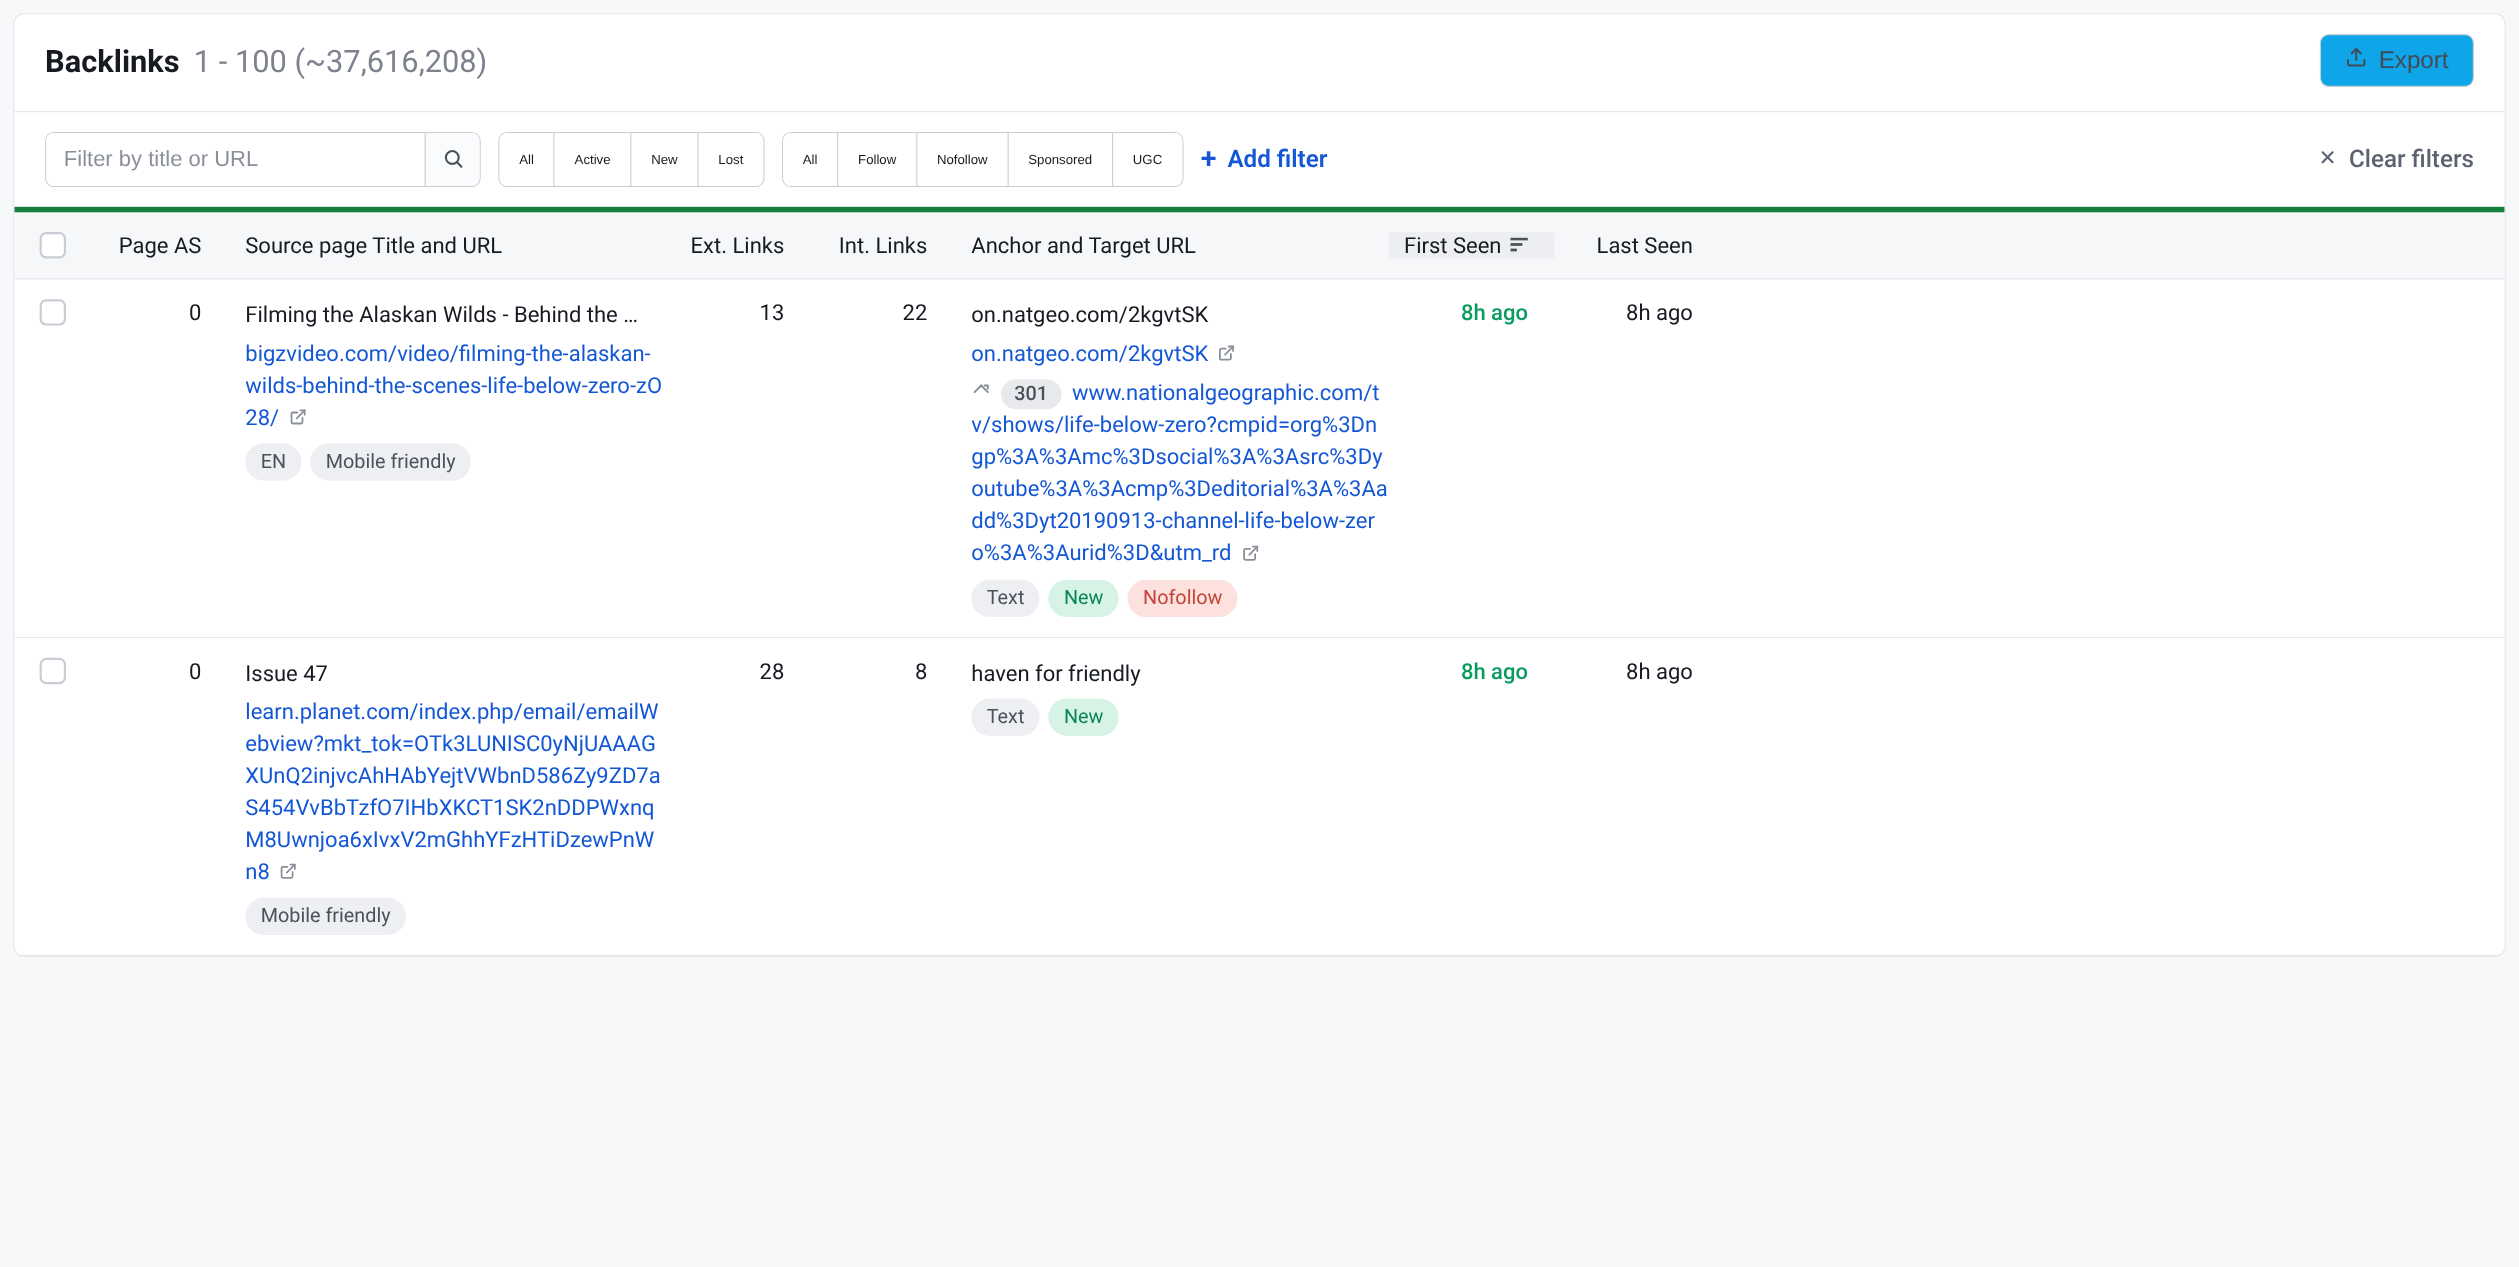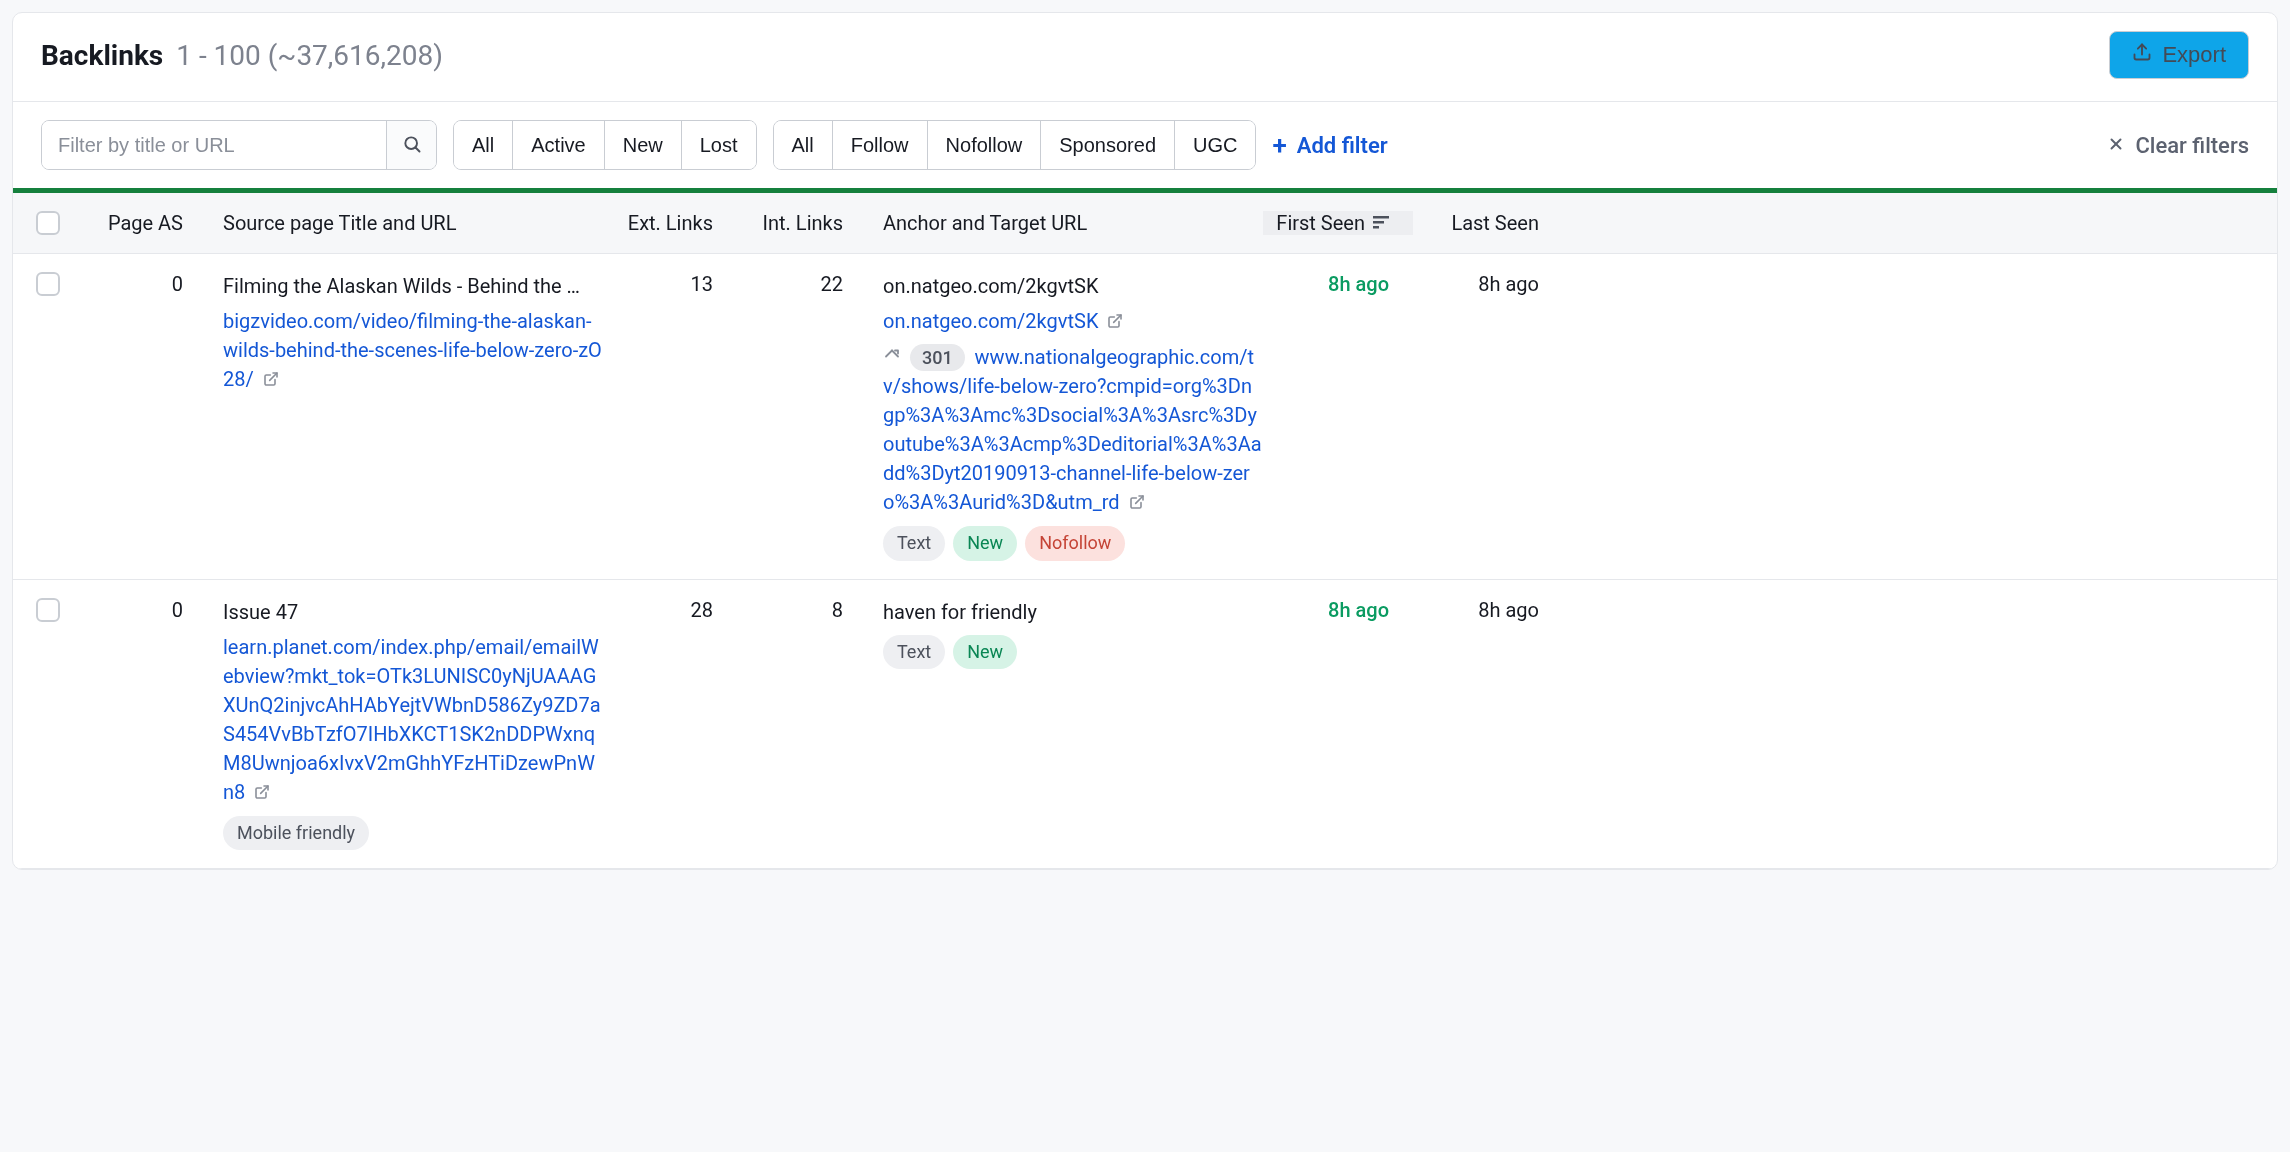--- a/index.html
+++ b/index.html
@@ -85,21 +85,21 @@
     display: inline-flex;
     border: 1px solid #c9cdd3;
     border-radius: 8px;
     overflow: hidden;
     height: 50px;
   }
   .seg-btn {
     border: none;
     background: #fff;
     padding: 0 18px;
-    font-size: 20px;
+    font-size: 12px;
     font-weight: 400;
     color: #171a22;
     cursor: pointer;
     border-left: 1px solid #c9cdd3;
   }
   .seg-btn:first-child { border-left: none; }
   .add-filter {
     display: inline-flex;
     align-items: center;
     gap: 10px;
@@ -270,20 +270,21 @@
           <span class="chk"></span>
         </div>
         <div class="col-as text-secondary">0</div>
         <div class="col-src row-block">
           <div class="src-title">Filming the Alaskan Wilds - Behind the …</div>
           <div class="mt6"><span class="link">bigzvideo.com/video/filming-the-alaskan-wilds-behind-the-scenes-life-below-zero-zO28/</span> <span class="ext-icon"><svg width="16" height="16" viewBox="0 0 24 24" fill="none" stroke="#8a8f99" stroke-width="2.4" stroke-linecap="round" stroke-linejoin="round">
                 <path d="M18 13v6a2 2 0 0 1-2 2H5a2 2 0 0 1-2-2V8a2 2 0 0 1 2-2h6"></path>
                 <polyline points="15 3 21 3 21 9"></polyline>
                 <line x1="10" y1="14" x2="21" y2="3"></line>
               </svg></span></div>
+          <div><span class="pill pill-grey">EN</span><span class="pill pill-grey">Mobile friendly</span></div>
         </div>
         <div class="col-ext">13</div>
         <div class="col-int">22</div>
         <div class="col-anchor row-block">
           <div class="anchor-text">on.natgeo.com/2kgvtSK</div>
           <div class="mt6"><span class="link">on.natgeo.com/2kgvtSK</span> <span class="ext-icon"><svg width="16" height="16" viewBox="0 0 24 24" fill="none" stroke="#8a8f99" stroke-width="2.4" stroke-linecap="round" stroke-linejoin="round">
                 <path d="M18 13v6a2 2 0 0 1-2 2H5a2 2 0 0 1-2-2V8a2 2 0 0 1 2-2h6"></path>
                 <polyline points="15 3 21 3 21 9"></polyline>
                 <line x1="10" y1="14" x2="21" y2="3"></line>
               </svg></span></div>

